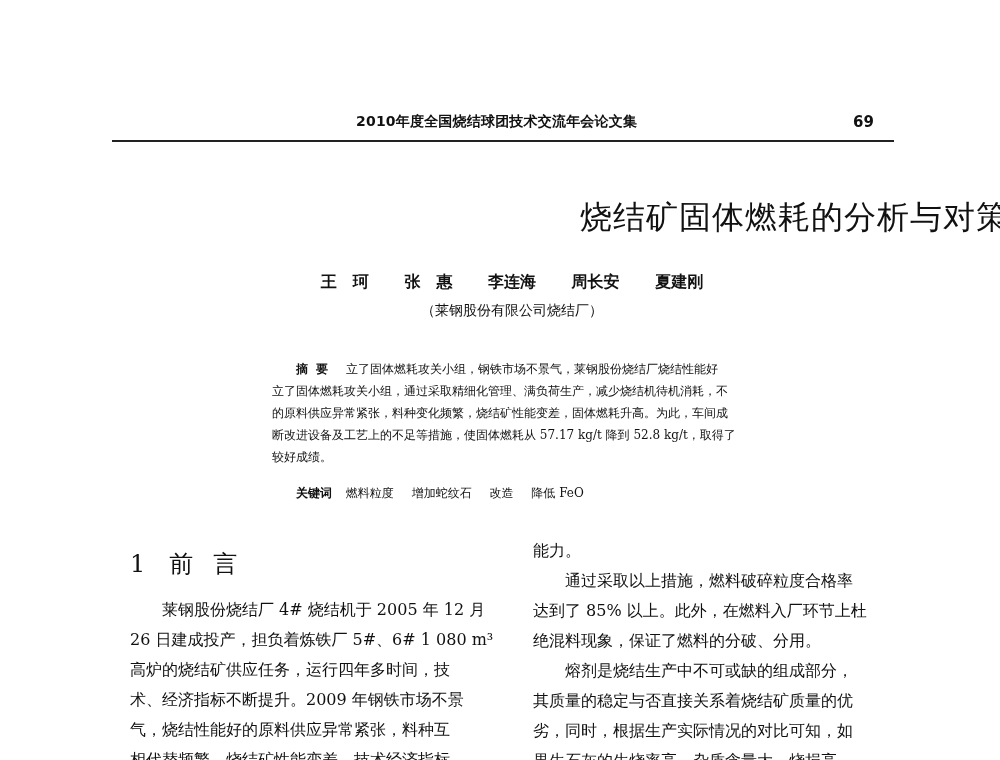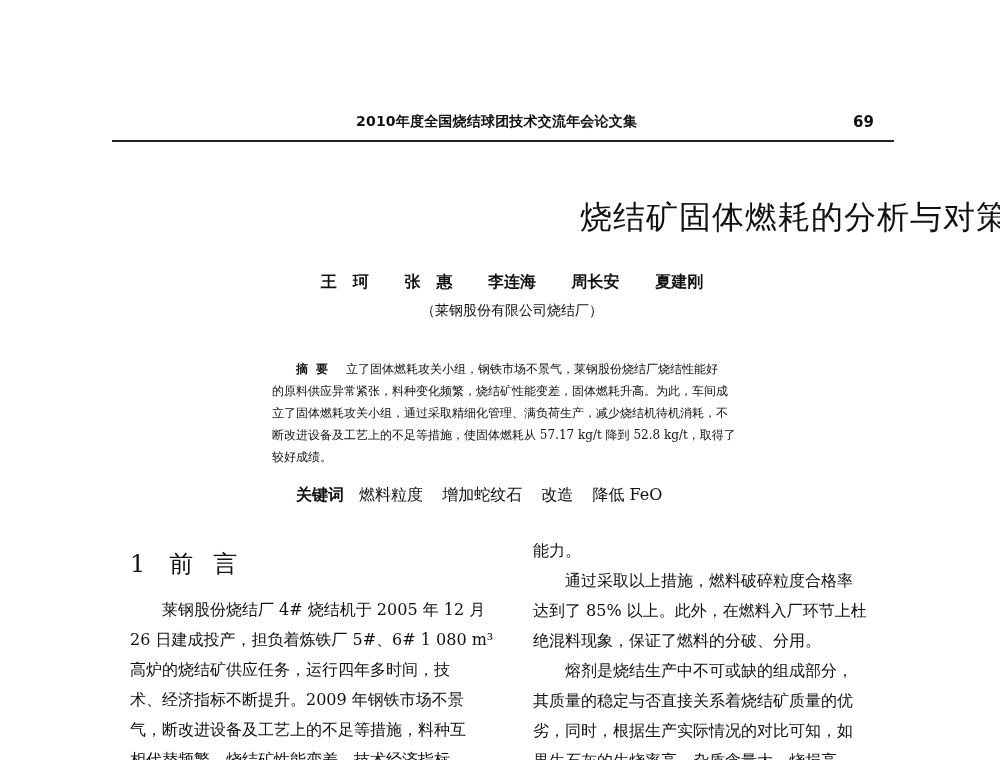--- a/index.html
+++ b/index.html
@@ -38,21 +38,21 @@
   .affil {
     left: 0; top: 302px; width: 1000px; text-align: center;
     font-size: 14px; font-family: "DejaVu Sans", sans-serif;
   }
   .abstract {
     left: 260px; top: 358px; width: 512px; font-size: 12px; line-height: 22px;
     font-family: "DejaVu Serif", serif; text-align: justify;
   }
   .abstract .label { font-weight: bold; margin-left: 24px; margin-right: 10px; letter-spacing: 8px; }
   .keywords {
-    left: 284px; top: 485px; font-size: 16px; font-family: "DejaVu Serif", serif;
+    left: 284px; top: 485px; font-size: 12px; font-family: "DejaVu Serif", serif;
     white-space: nowrap;
   }
   .keywords .label { font-weight: bold; margin-right: 10px; }
   .keywords .kw { margin-right: 14px; }
   .col {
     top: 0; font-size: 16px; line-height: 30px; font-family: "DejaVu Serif", serif;
   }
   .col-left { left: 118px; width: 374px; }
   .col-right { left: 521px; width: 378px; }
   .section-heading {
@@ -78,22 +78,22 @@
   <span>王　珂</span>
   <span>张　惠</span>
   <span>李连海</span>
   <span>周长安</span>
   <span>夏建刚</span>
 </div>
 <div class="abs affil">（莱钢股份有限公司烧结厂）</div>
 
 <div class="abs abstract">
   <div style="white-space:nowrap;"><span class="label">摘要</span><span>立了固体燃耗攻关小组，钢铁市场不景气，莱钢股份烧结厂烧结性能好</span></div>
+  <div style="white-space:nowrap;">立了固体燃耗攻关小组，通过采取精细化管理、满负荷生产，减少烧结机待机消耗，不</div>
   <div style="white-space:nowrap;">的原料供应异常紧张，料种变化频繁，烧结矿性能变差，固体燃耗升高。为此，车间成</div>
-  <div style="white-space:nowrap;">立了固体燃耗攻关小组，通过采取精细化管理、满负荷生产，减少烧结机待机消耗，不</div>
   <div style="white-space:nowrap;">断改进设备及工艺上的不足等措施，使固体燃耗从 57.17 kg/t 降到 52.8 kg/t，取得了</div>
   <div style="white-space:nowrap;">较好成绩。</div>
 </div>
 
 <div class="abs keywords">
   <span class="label">关键词</span>
   <span class="kw">燃料粒度</span>
   <span class="kw">增加蛇纹石</span>
   <span class="kw">改造</span>
   <span class="kw">降低 FeO</span>
@@ -101,21 +101,21 @@
 
 <div class="abs section-heading">
   <span class="num">1</span><span class="txt">前言</span>
 </div>
 
 <div class="abs col col-left" style="top:0;">
   <div class="line" style="top:595px;">　　莱钢股份烧结厂 4# 烧结机于 2005 年 12 月</div>
   <div class="line" style="top:625px;">26 日建成投产，担负着炼铁厂 5#、6# 1 080 m³</div>
   <div class="line" style="top:655px;">高炉的烧结矿供应任务，运行四年多时间，技</div>
   <div class="line" style="top:685px;">术、经济指标不断提升。2009 年钢铁市场不景</div>
-  <div class="line" style="top:715px;">气，断改进设备及工艺上的不足等措施，料种互</div>
+  <div class="line" style="top:715px;">气，烧结性能好的原料供应异常紧张，料种互</div>
   <div class="line" style="top:745px;">相代替频繁，烧结矿性能变差，技术经济指标</div>
 </div>
 
 <div class="abs col col-right" style="top:0;">
   <div class="line" style="top:536px;">能力。</div>
   <div class="line" style="top:566px;">　　通过采取以上措施，燃料破碎粒度合格率</div>
   <div class="line" style="top:596px;">达到了 85% 以上。此外，在燃料入厂环节上杜</div>
   <div class="line" style="top:626px;">绝混料现象，保证了燃料的分破、分用。</div>
   <div class="line" style="top:656px;">　　熔剂是烧结生产中不可或缺的组成部分，</div>
   <div class="line" style="top:686px;">其质量的稳定与否直接关系着烧结矿质量的优</div>

